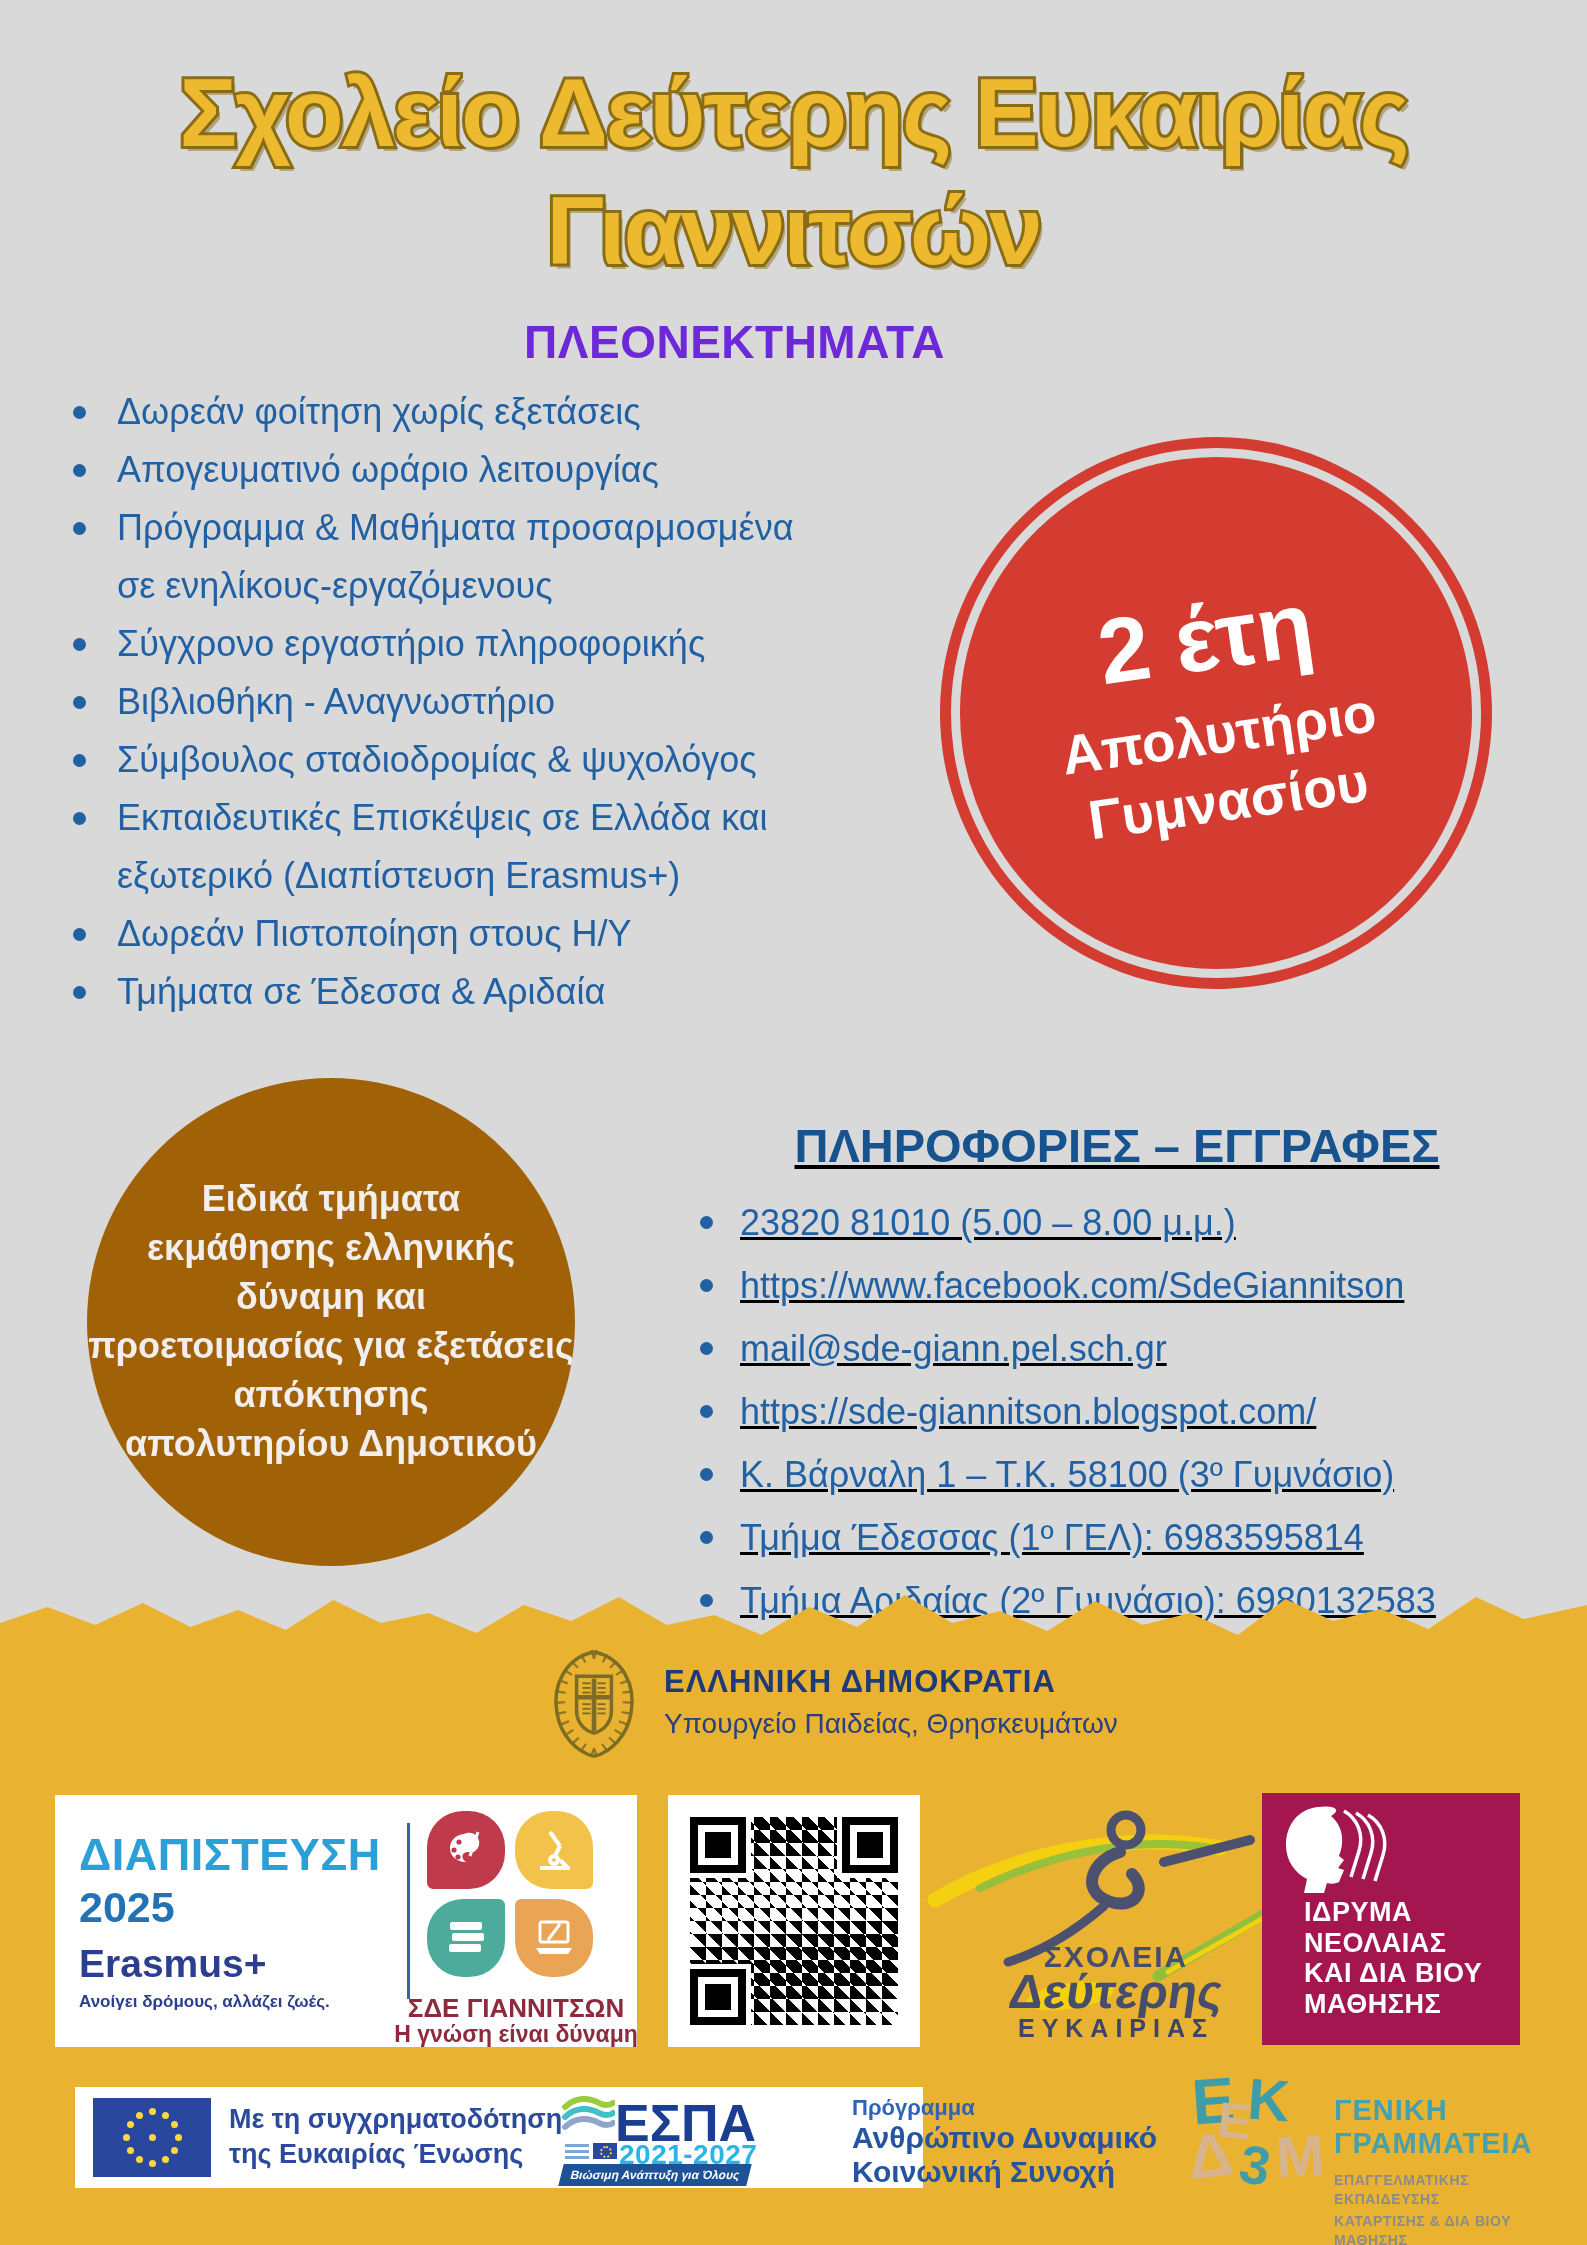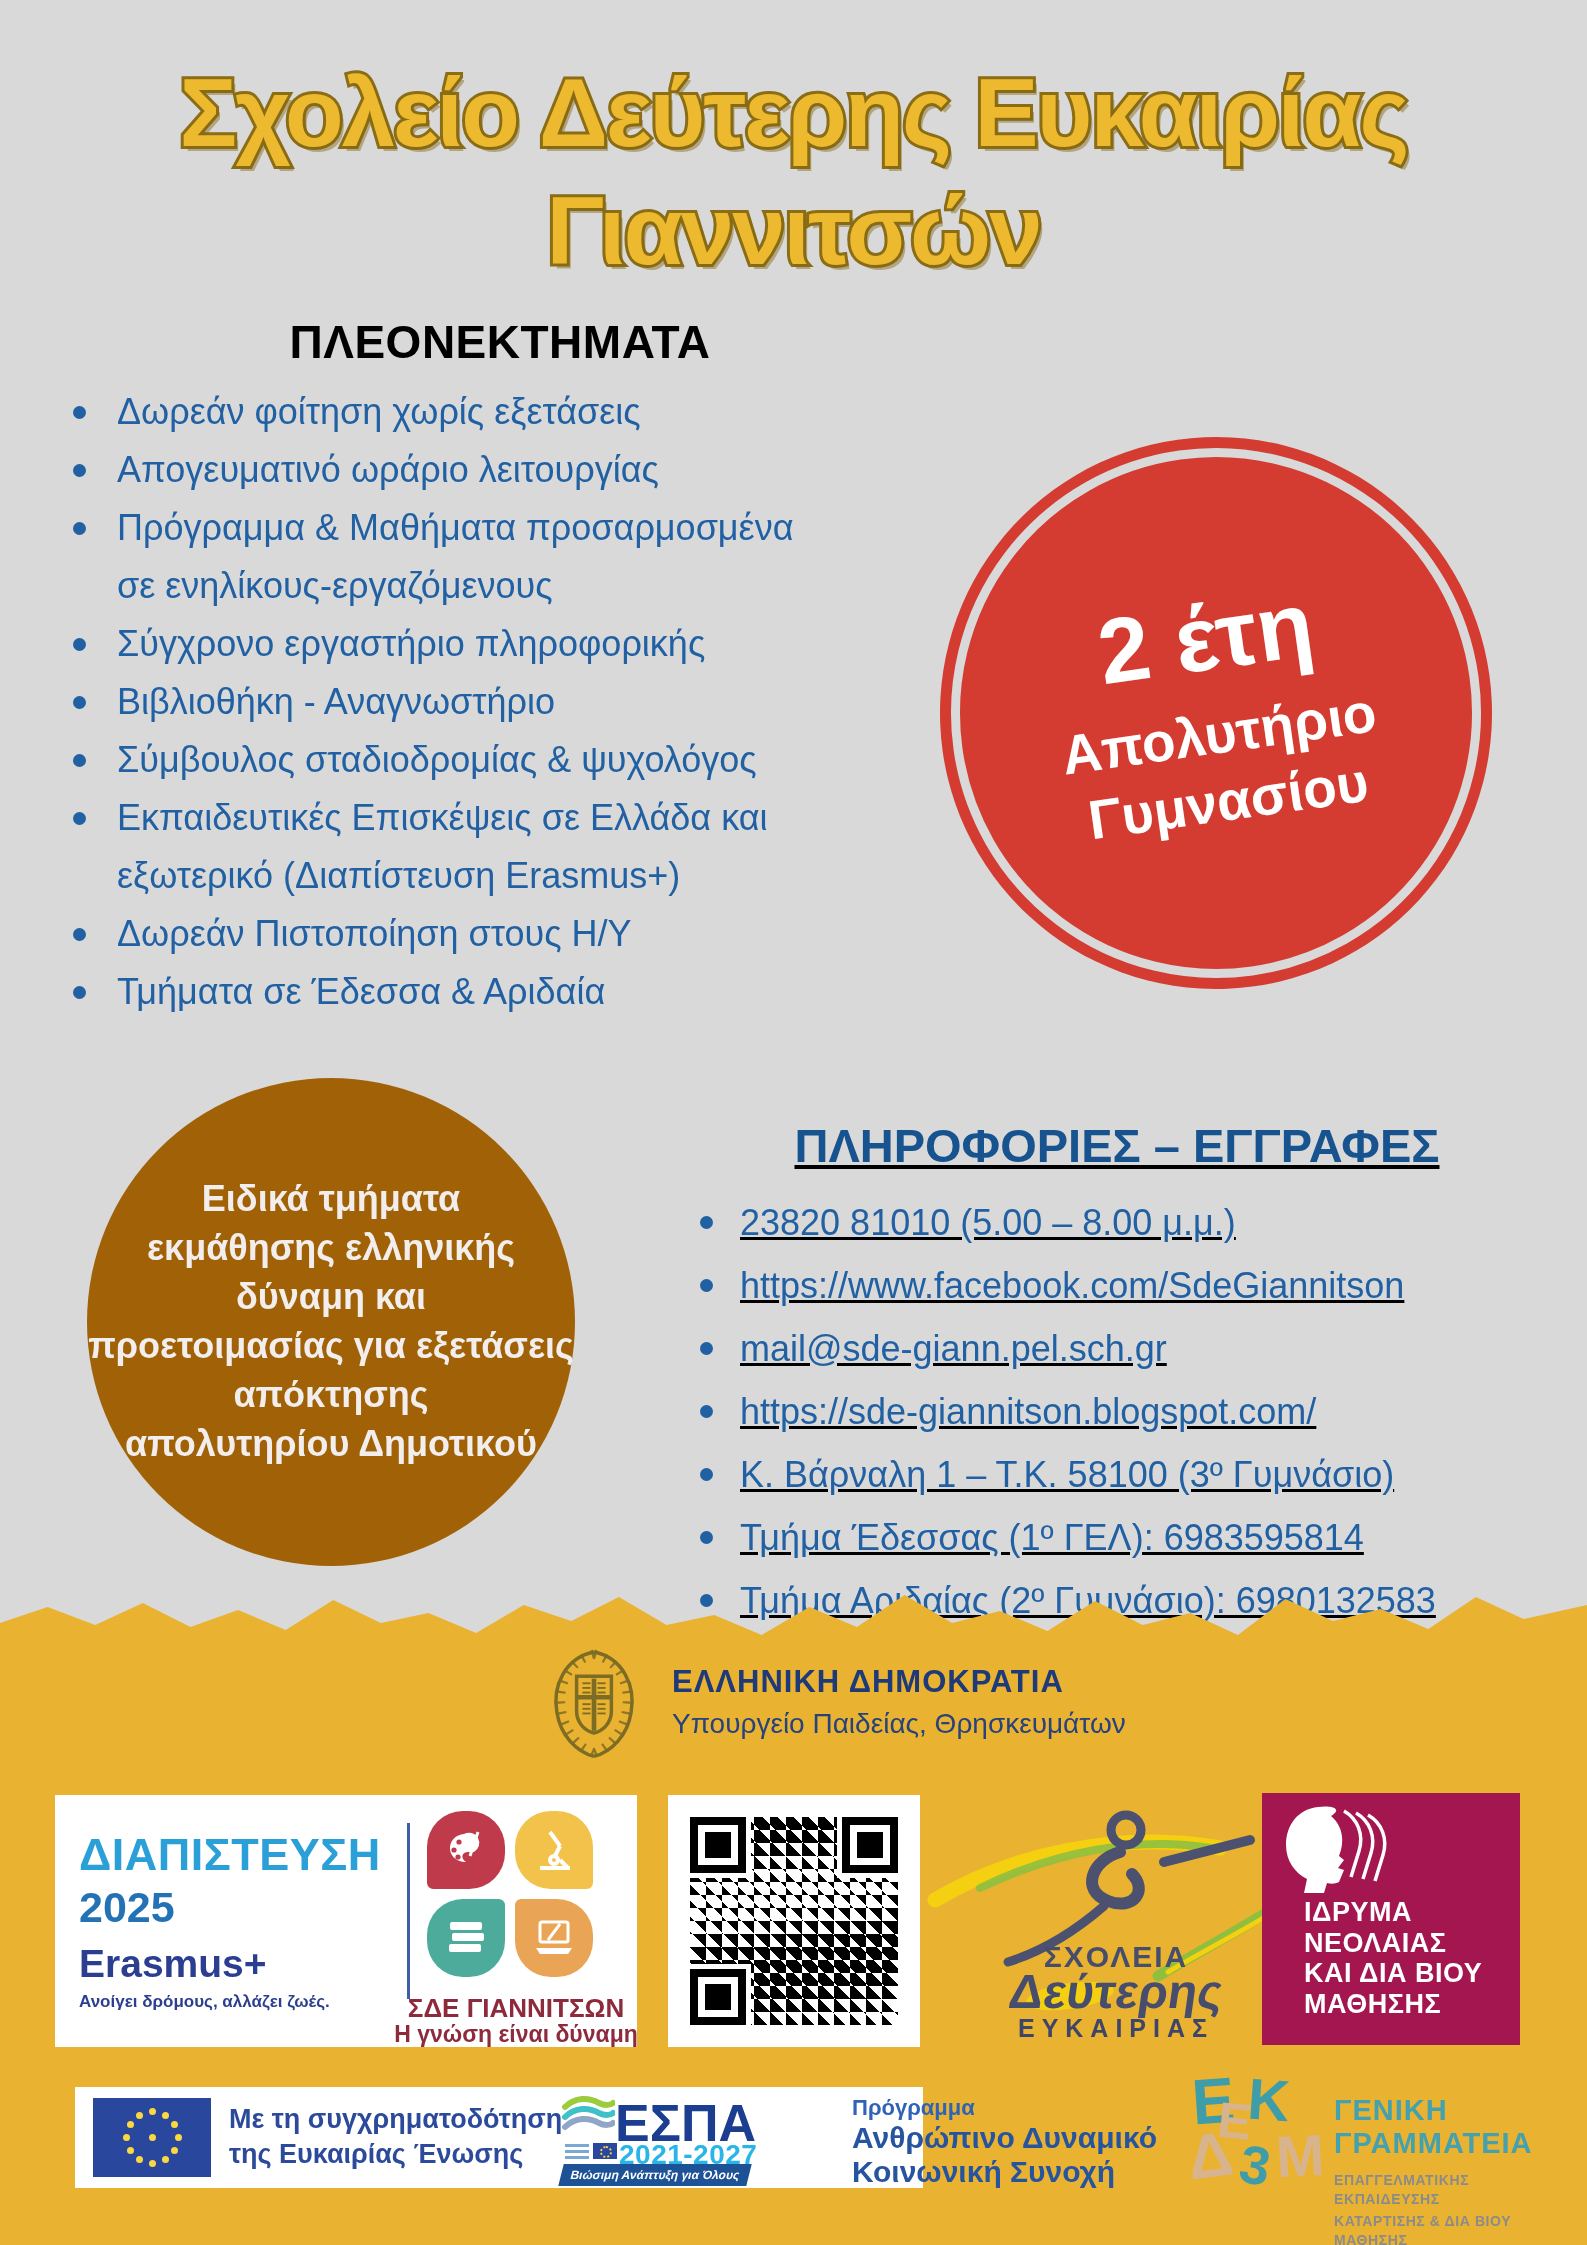--- a/index.html
+++ b/index.html
@@ -8,21 +8,21 @@
     background:#d9d9d9;
     font-family:"Liberation Sans", sans-serif;
   }
   
   .title{position:absolute;top:54px;left:0;width:100%;text-align:center;
     font-weight:800;font-size:96px;line-height:118px;letter-spacing:-2px;
     color:#edb92e;-webkit-text-stroke:6px #8a6d15;paint-order:stroke fill;
     text-shadow:4px 5px 0 rgba(130,103,20,.45);}
   
   .adv{position:absolute;left:55px;top:315px;width:890px;}
-  .adv h2{margin:0 0 14px 0;text-align:center;font-size:46px;font-weight:800;color:#000000;letter-spacing:.5px;}
+  .adv h2{margin:0 0 14px 0;text-align:right;font-size:46px;font-weight:800;color:#6d28d9;letter-spacing:.5px;}
   .blist{list-style:none;margin:0;padding:0;}
   .blist li{position:relative;padding-left:62px;font-size:36px;line-height:58px;color:#2161a3;}
   .blist li::before{content:"";position:absolute;left:18px;top:23px;width:13px;height:13px;border-radius:50%;background:#2161a3;}
   .blist span{display:block;}
   
   .info{position:absolute;left:682px;top:1118px;width:870px;text-decoration:underline;}
   .info h2{margin:0 0 18px 0;text-align:center;font-size:47px;font-weight:800;color:#17538f;}
   .blist.i li{line-height:63px;padding-left:58px;}
   .blist.i li::before{top:25px;}
   
@@ -35,21 +35,21 @@
   .badge .l2,.badge .l3{font-size:55px;font-weight:700;line-height:1.25;}
   
   .circle{position:absolute;left:87px;top:1078px;width:488px;height:488px;border-radius:50%;background:#a16207;
     display:flex;align-items:center;justify-content:center;text-align:center;}
   .circle .c-in{color:#f2eeee;font-size:36px;font-weight:700;line-height:1.36;}
   .circle .c-in span{display:block;}
   
   .band{position:absolute;left:0;top:1585px;width:100%;height:660px;background:#e9b331;
     clip-path:polygon(0 38px,3% 22px,6% 40px,9% 18px,12% 42px,15% 25px,18% 45px,21% 15px,24% 38px,27% 28px,30% 48px,33% 20px,36% 36px,39% 12px,42% 40px,45% 30px,48% 50px,51% 22px,54% 42px,57% 10px,60% 38px,63% 26px,66% 46px,69% 16px,72% 40px,75% 28px,78% 50px,81% 14px,84% 36px,87% 24px,90% 44px,93% 12px,96% 34px,100% 20px,100% 100%,0 100%);}
   
-  .ministry{position:absolute;left:540px;top:1645px;display:flex;align-items:center;gap:24px;}
+  .ministry{position:absolute;left:540px;top:1645px;display:flex;align-items:center;gap:16px;}
   .ministry .mtxt .m1{font-size:31px;font-weight:800;color:#1e3a78;letter-spacing:1px;margin-bottom:6px;}
   .ministry .mtxt .m2,.ministry .mtxt .m3{font-size:28px;color:#27427c;line-height:1.28;}
   
   .box{position:absolute;background:#fff;}
   .acc{left:55px;top:1795px;width:582px;height:252px;}
   .acc .left{position:absolute;left:24px;top:34px;}
   .acc .t1{font-size:45px;font-weight:800;color:#2a9fd8;letter-spacing:.5px;}
   .acc .t2{font-size:43px;font-weight:800;color:#2372b5;margin-top:2px;}
   .acc .t3{font-size:39px;font-weight:800;color:#2c3e8f;margin-top:10px;}
   .acc .t4{font-size:17px;font-weight:700;color:#2c3e8f;margin-top:6px;}

